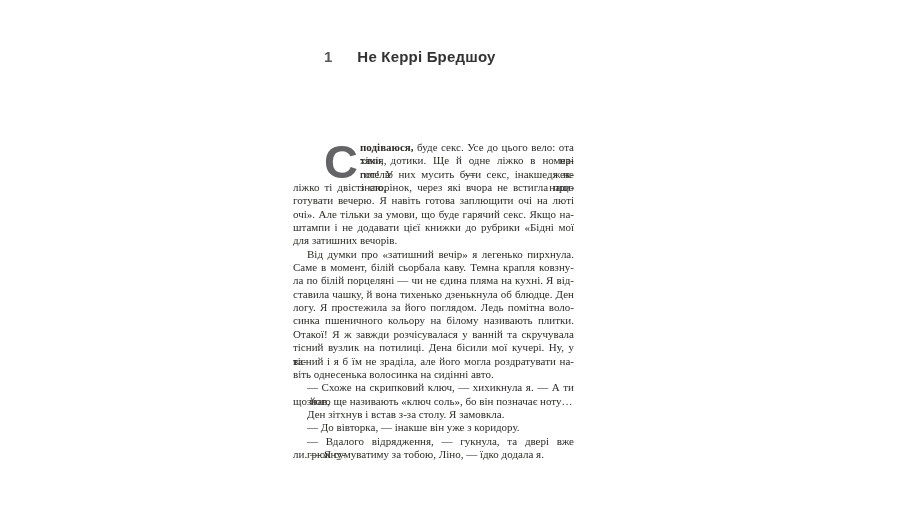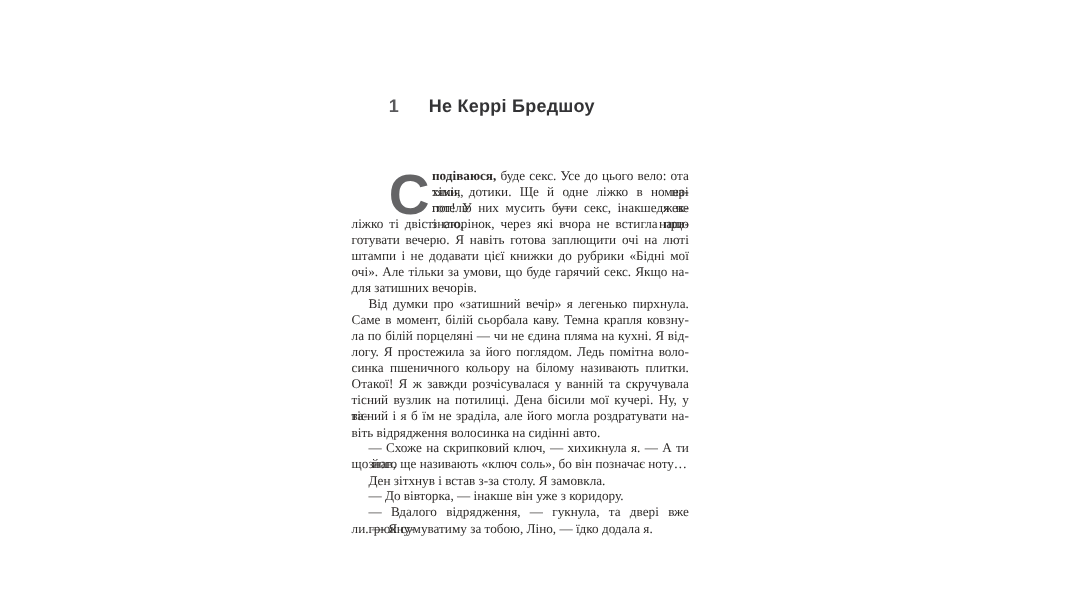--- a/index.html
+++ b/index.html
@@ -23,21 +23,21 @@
     position: absolute;
     left: 31px; top: 48px;
     display: flex; align-items: baseline;
     font-family: "Liberation Sans", sans-serif;
     font-weight: bold;
     font-size: 15px;
     line-height: 18px;
     white-space: nowrap;
   }
   .chapter-number { color: var(--num-color, #59595b); }
-  .chapter-title  { margin-left: 25px; color: var(--title-color, #333335); letter-spacing: 0.2px; margin-top: 32px; }
+  .chapter-title  { margin-left: 25px; color: var(--title-color, #333335); letter-spacing: 0.2px; }
   .body-text {
     position: absolute;
     left: 0; top: 141px;
     width: 281px;
     color: var(--text-color, #2e2b29);
     font-size: 11px;
     line-height: 13.35px;
     position: absolute;
   }
   .line {
@@ -74,32 +74,33 @@
     </div>
 
     <div class="body-text">
       <span class="dropcap">С</span>
 
     <div class="line drop"><b>подіваюся,</b> буде секс. Усе до цього вело: ота хімія, на-</div>
         <div class="line drop">тяки, дотики. Ще й одне ліжко в номері готелю — джек-</div>
         <div class="line drop">пот! У них мусить бути секс, інакше я не знаю, нащо</div>
         <div class="line">ліжко ті двісті сторінок, через які вчора не встигла при-</div>
         <div class="line">готувати вечерю. Я навіть готова заплющити очі на люті</div>
+        <div class="line">очі». Але тільки за умови, що буде гарячий секс. Якщо на-</div>
         <div class="line">штампи і не додавати цієї книжки до рубрики «Бідні мої</div>
-        <div class="line">очі». Але тільки за умови, що буде гарячий секс. Якщо на-</div>
         <div class="line last">для затишних вечорів.</div>
         <div class="line indent">Від думки про «затишний вечір» я легенько пирхнула.</div>
         <div class="line">Саме в момент, білій сьорбала каву. Темна крапля ковзну-</div>
         <div class="line">ла по білій порцеляні — чи не єдина пляма на кухні. Я від-</div>
+        <div class="line">ставила чашку, й вона тихенько дзенькнула об блюдце. Ден</div>
         <div class="line">логу. Я простежила за його поглядом. Ледь помітна воло-</div>
         <div class="line">синка пшеничного кольору на білому називають плитки.</div>
         <div class="line">Отакої! Я ж завжди розчісувалася у ванній та скручувала</div>
         <div class="line">тісний вузлик на потилиці. Дена бісили мої кучері. Ну, у ва-</div>
         <div class="line">тісний і я б їм не зраділа, але його могла роздратувати на-</div>
-        <div class="line last">віть відрядження волосинка на сидінні авто.</div>
+        <div class="line last">віть однесенька волосинка на сидінні авто.</div>
         <div class="line indent">— Схоже на скрипковий ключ, — хихикнула я. — А ти знав,</div>
         <div class="line last">що його ще називають «ключ соль», бо він позначає ноту…</div>
         <div class="line indent last">Ден зітхнув і встав з-за столу. Я замовкла.</div>
         <div class="line indent last">— До вівторка, — інакше він уже з коридору.</div>
         <div class="line indent">— Вдалого відрядження, — гукнула, та двері вже грюкну-</div>
         <div class="line last">ли. — Я сумуватиму за тобою, Ліно, — їдко додала я.</div>
       </div>
 
   </div>
 </div>

